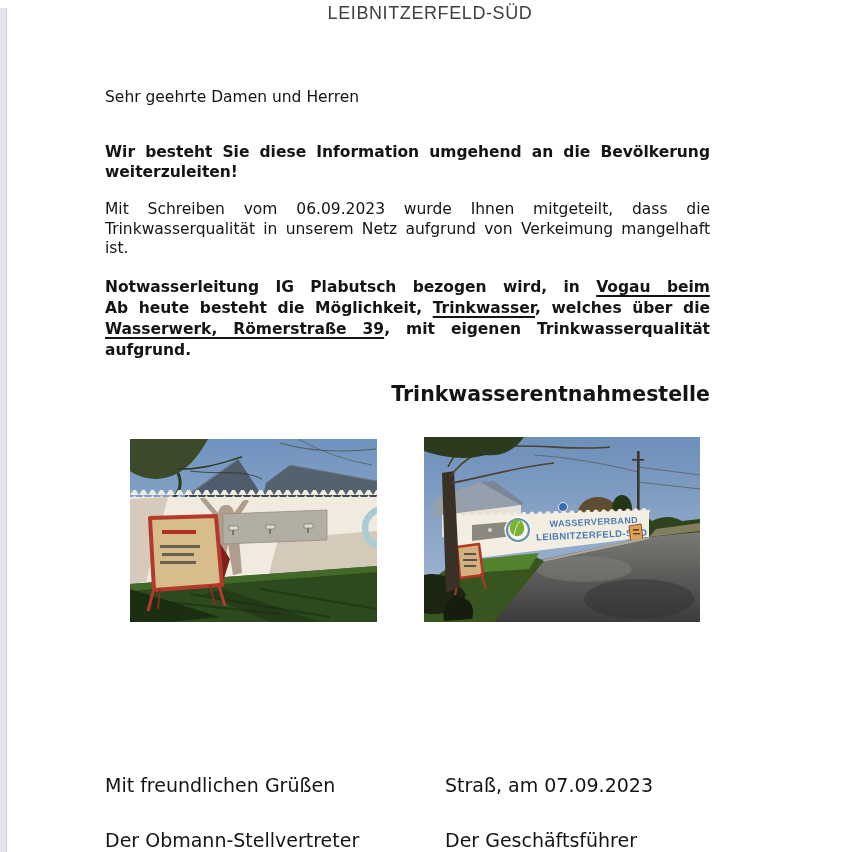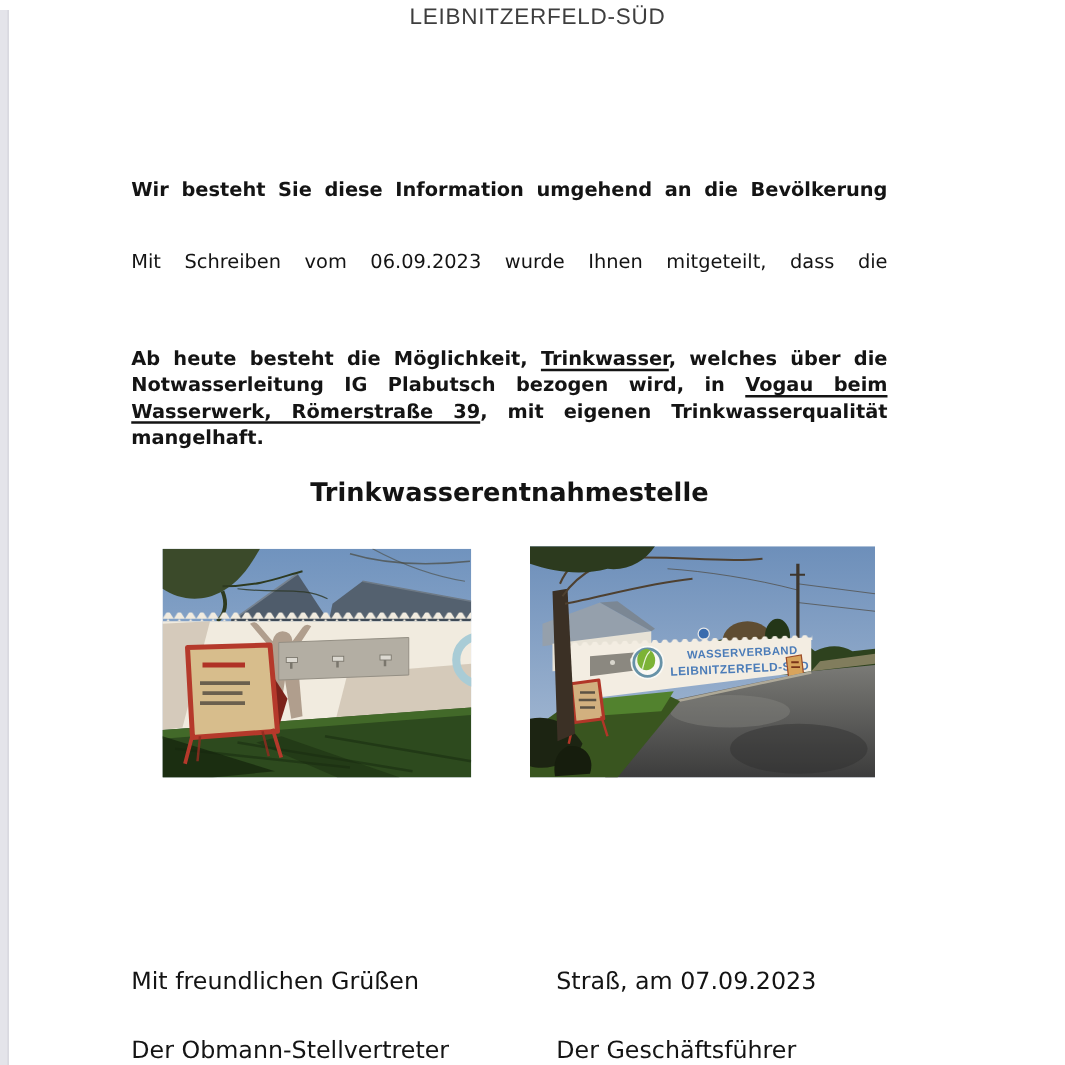--- a/index.html
+++ b/index.html
@@ -9,55 +9,59 @@
   .header-clip{position:absolute;left:332px;top:0;width:220px;height:3px;overflow:hidden;}
   .header-clip span{display:block;margin-top:-14px;font-family:"Liberation Sans",sans-serif;font-size:16px;letter-spacing:3px;color:#6b6b6b;}
   .header-title{position:absolute;left:230px;top:3px;width:400px;text-align:center;
                 font-family:"Liberation Sans",sans-serif;font-size:18px;font-weight:400;
                 letter-spacing:.6px;color:#3e3e3e;}
   .para{position:absolute;left:105px;width:605px;font-size:15.5px;line-height:19.5px;}
   .bold{font-weight:700;}
   .jline{text-align:justify;text-align-last:justify;}
   .lline{text-align:left;}
   .u{text-decoration:underline;text-decoration-thickness:2px;text-underline-offset:3px;}
-  .section-heading{position:absolute;left:105px;top:382px;width:605px;text-align:center;
+  .section-heading{position:absolute;left:105px;top:382px;width:605px;text-align:right;
                    font-size:20.5px;font-weight:700;line-height:24px;}
   .sig{position:absolute;font-size:19px;line-height:19px;}
   figure{margin:0;padding:0;position:absolute;}
   .photo-left{left:130px;top:439px;width:247px;height:183px;}
   .photo-right{left:424px;top:437px;width:276px;height:185px;}
   figure svg{display:block;width:100%;height:100%;}
 </style>
 </head>
 <body>
 
 <div class="screen">
 
   <div class="edge-strip"></div>
 
   <div class="header-clip">
     <span>WASSERVERBAND</span>
   </div>
 
   <div class="header-title">LEIBNITZERFELD-SÜD</div>
 
+  <div class="para" style="top:88px">Sehr geehrte Damen und Herren</div>
 
   <div class="para bold" style="top:143px">
     <div class="jline">Wir besteht Sie diese Information umgehend an die Bevölkerung</div>
+    <div class="lline">weiterzuleiten!</div>
   </div>
 
   <div class="para" style="top:200px">
     <div class="jline">Mit Schreiben vom 06.09.2023 wurde Ihnen mitgeteilt, dass die</div>
+    <div class="jline">Trinkwasserqualität in unserem Netz aufgrund von Verkeimung mangelhaft</div>
+    <div class="lline">ist.</div>
   </div>
 
   <div class="para bold" style="top:277px;line-height:21px">
+    <div class="jline"><span>Notwasserleitung IG Plabutsch bezogen wird, in </span><span class="u">Vogau beim</span></div>
     <div class="jline"><span>Ab heute besteht die Möglichkeit, </span><span class="u">Trinkwasser</span><span>, welches über die</span></div>
-    <div class="jline"><span>Notwasserleitung IG Plabutsch bezogen wird, in </span><span class="u">Vogau beim</span></div>
     <div class="jline"><span class="u">Wasserwerk, Römerstraße 39</span><span>, mit eigenen Trinkwasserqualität</span></div>
-    <div class="lline">mangelhaft.</div>
+    <div class="lline">aufgrund.</div>
   </div>
 
   <div class="section-heading">Trinkwasserentnahmestelle</div>
 
   <figure class="photo-left">
     <svg viewBox="0 0 247 183" preserveAspectRatio="none">
       <defs>
         <linearGradient id="skyL" x1="0" y1="0" x2="0" y2="1">
           <stop offset="0" stop-color="#7093be"></stop>
             <stop offset="1" stop-color="#a9bcd4"></stop>

